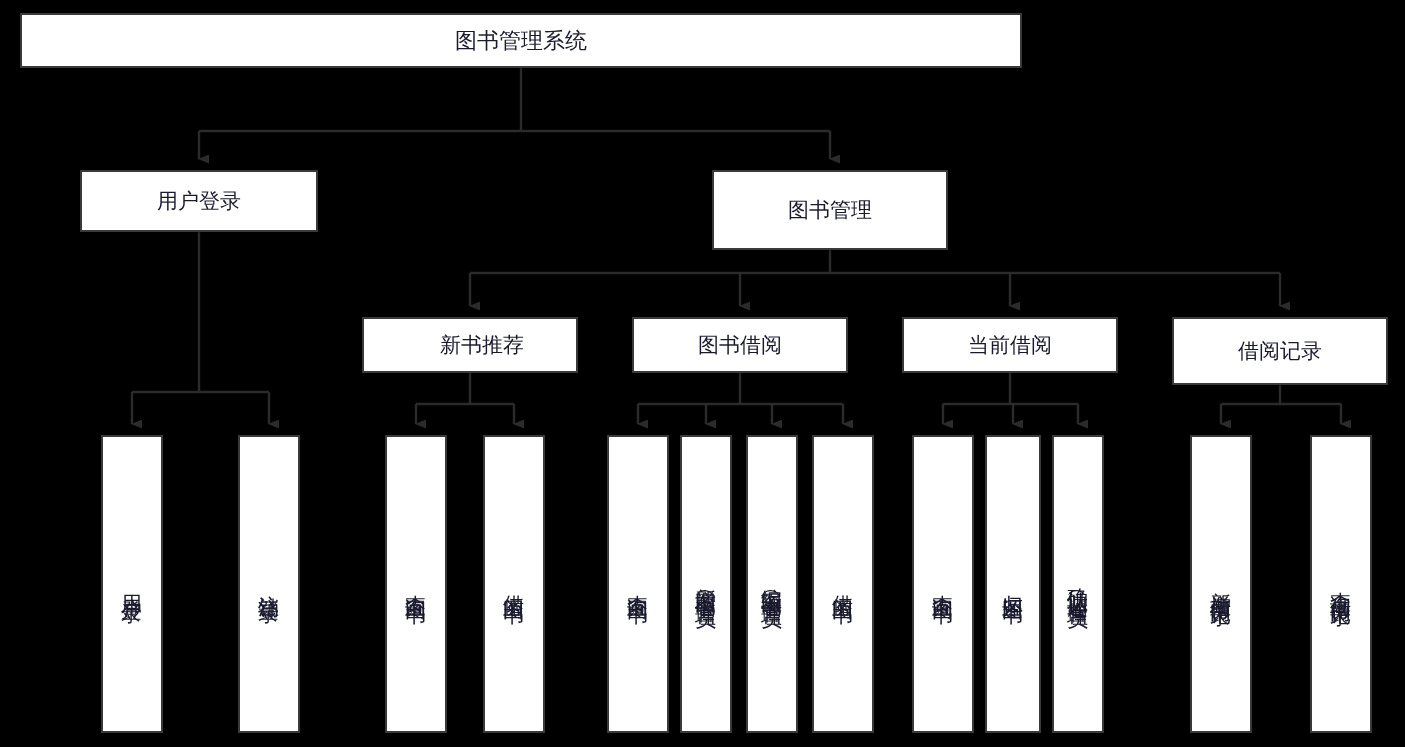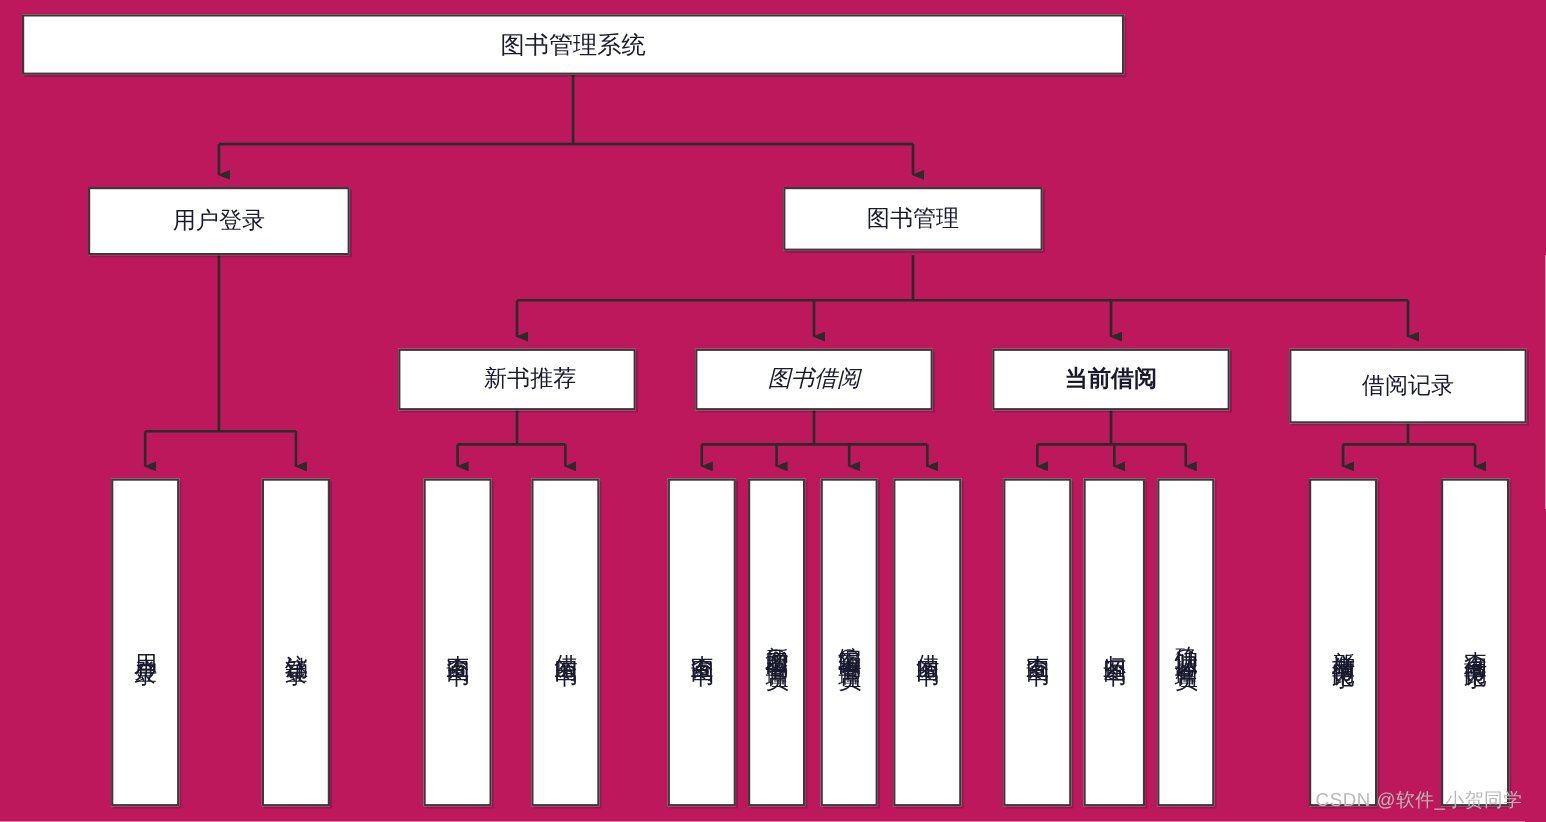--- a/index.html
+++ b/index.html
@@ -8,21 +8,21 @@
     padding: 0;
     background: #ffffff;
   }
   body {
     font-family: "Liberation Sans", "DejaVu Sans", sans-serif;
   }
   #canvas {
     position: relative;
     width: 1405px;
     height: 747px;
-    background: #be185d;
+    background: #000000;
     overflow: hidden;
   }
   svg.connectors {
     position: absolute;
     left: 0;
     top: 0;
     width: 1405px;
     height: 747px;
     pointer-events: none;
   }
@@ -123,32 +123,32 @@
     </g>
   </svg>
 
   <div class="node node-h node-root" style="left: 20px; top: 13px; width: 1002px; height: 55px; border-color: rgb(58, 58, 58); background: rgb(255, 255, 255);">
     <span class="label" style="color: rgb(26, 26, 46);">图书管理系统</span>
   </div>
 
   <div class="node node-h" style="left: 80px; top: 170px; width: 238px; height: 62px; border-color: rgb(58, 58, 58); background: rgb(255, 255, 255);">
     <span class="label" style="color: rgb(26, 26, 46);">用户登录</span>
   </div>
-  <div class="node node-h" style="left: 712px; top: 170px; width: 236px; height: 58px; border-color: rgb(58, 58, 58); background: rgb(255, 255, 255);">
+  <div class="node node-h" style="left: 712px; top: 170px; width: 236px; height: 80px; border-color: rgb(58, 58, 58); background: rgb(255, 255, 255);">
     <span class="label" style="color: rgb(26, 26, 46);">图书管理</span>
   </div>
 
   <div class="node node-h" style="left: 362px; top: 317px; width: 216px; height: 56px; border-color: rgb(58, 58, 58); background: rgb(255, 255, 255); padding-left: 24px;">
     <span class="label" style="color: rgb(26, 26, 46);">新书推荐</span>
   </div>
   <div class="node node-h" style="left: 632px; top: 317px; width: 216px; height: 56px; border-color: rgb(58, 58, 58); background: rgb(255, 255, 255);">
-    <span class="label" style="color: rgb(26, 26, 46); font-style: italic;">图书借阅</span>
+    <span class="label" style="color: rgb(26, 26, 46);">图书借阅</span>
   </div>
   <div class="node node-h" style="left: 902px; top: 317px; width: 216px; height: 56px; border-color: rgb(58, 58, 58); background: rgb(255, 255, 255);">
-    <span class="label" style="color: rgb(26, 26, 46); font-weight: bold;">当前借阅</span>
+    <span class="label" style="color: rgb(26, 26, 46);">当前借阅</span>
   </div>
   <div class="node node-h" style="left: 1172px; top: 317px; width: 216px; height: 68px; border-color: rgb(58, 58, 58); background: rgb(255, 255, 255);">
     <span class="label" style="color: rgb(26, 26, 46);">借阅记录</span>
   </div>
 
   <div class="node node-v" style="left: 101px; top: 435px; width: 62px; height: 298px; border-color: rgb(58, 58, 58); background: rgb(255, 255, 255);">
     <span class="label" style="color: rgb(26, 26, 46);">用户登录</span>
   </div>
   <div class="node node-v" style="left: 238px; top: 435px; width: 62px; height: 298px; border-color: rgb(58, 58, 58); background: rgb(255, 255, 255);">
     <span class="label" style="color: rgb(26, 26, 46);">注销登录</span>
@@ -180,15 +180,14 @@
   <div class="node node-v" style="left: 1052px; top: 435px; width: 52px; height: 298px; border-color: rgb(58, 58, 58); background: rgb(255, 255, 255);">
     <span class="label" style="color: rgb(26, 26, 46);">确认归还（管理员）</span>
   </div>
   <div class="node node-v" style="left: 1190px; top: 435px; width: 62px; height: 298px; border-color: rgb(58, 58, 58); background: rgb(255, 255, 255);">
     <span class="label" style="color: rgb(26, 26, 46);">新增借阅记录</span>
   </div>
   <div class="node node-v" style="left: 1310px; top: 435px; width: 62px; height: 298px; border-color: rgb(58, 58, 58); background: rgb(255, 255, 255);">
     <span class="label" style="color: rgb(26, 26, 46);">查询借阅记录</span>
   </div>
 
-  <div class="watermark" style="left: 1196px; top: 716px; color: rgb(185, 185, 185);">CSDN @软件_小贺同学</div>
 
 </div>
 
 </body></html>

